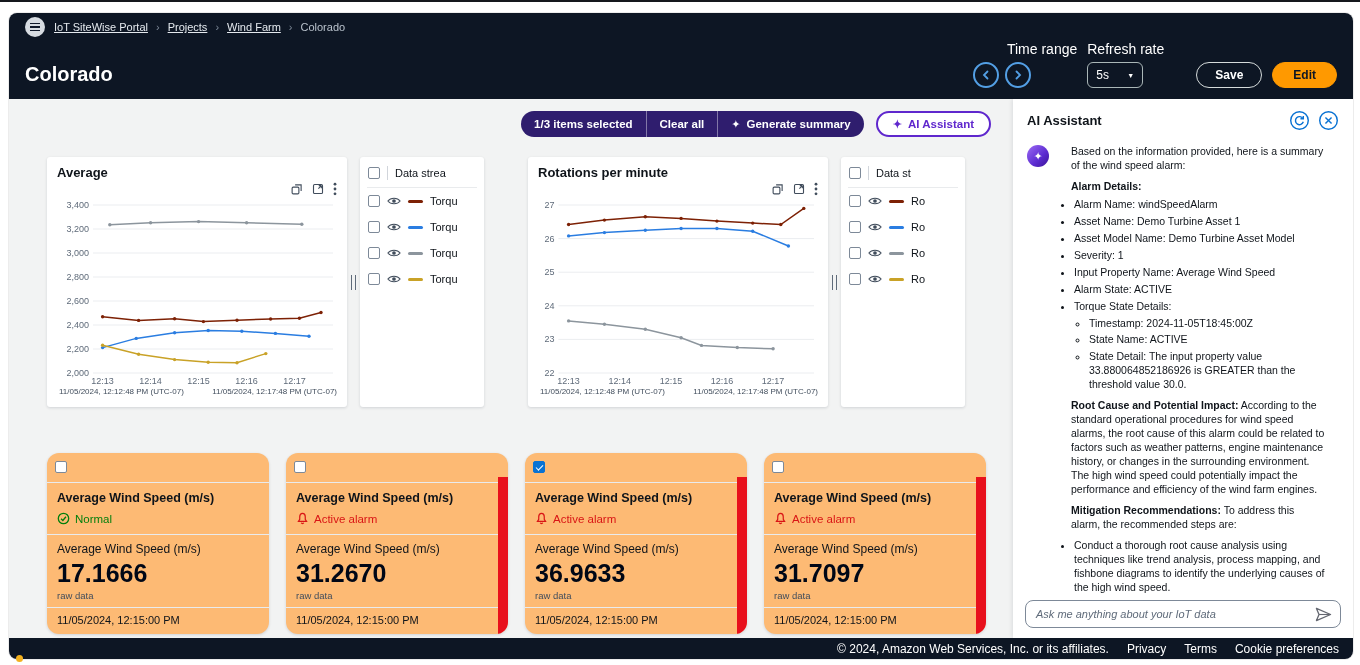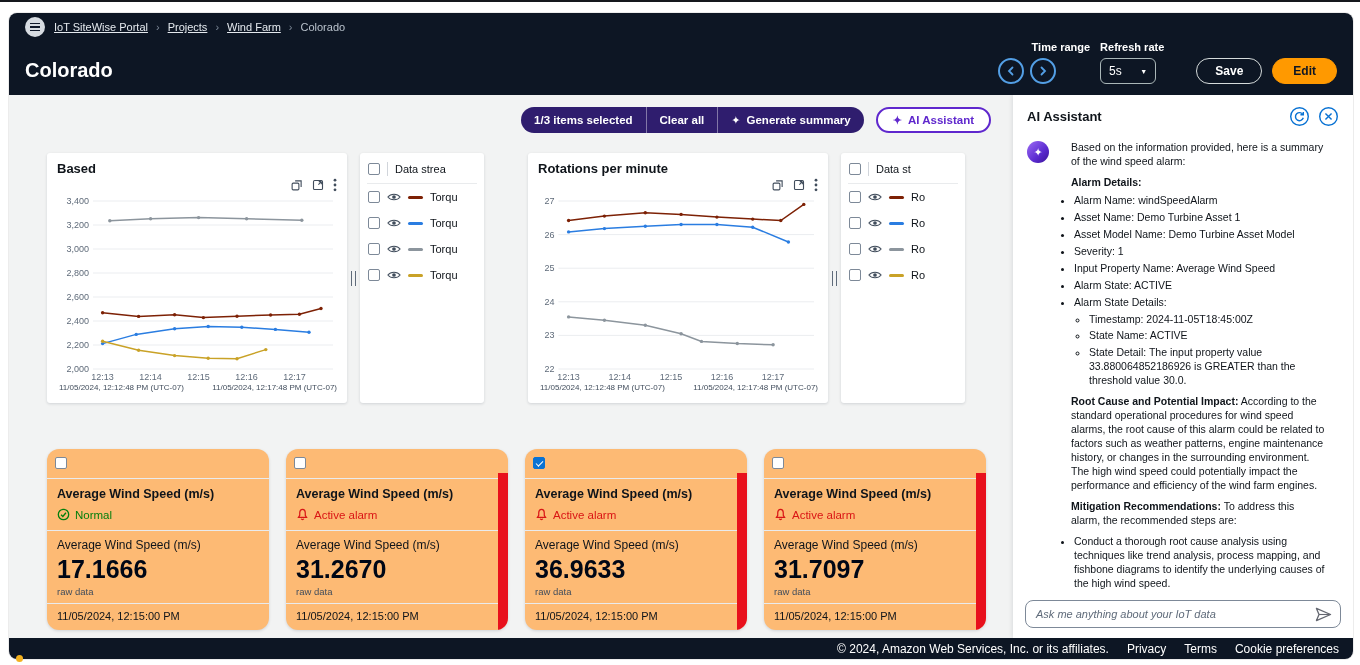--- a/index.html
+++ b/index.html
@@ -25,21 +25,21 @@
   .crumbs { display:flex; align-items:center; gap:8px; font-size:11px; }
   .crumb-link { color:#e4e9ee; text-decoration:underline; cursor:pointer; }
   .crumb-current { color:#b9c2cc; }
   .crumb-sep { color:#7d8998; font-size:11px; }
 
   .title-row { display:flex; justify-content:space-between; align-items:flex-end; padding:0 16px 11px; }
   .page-title { font-size:20px; font-weight:bold; color:#ffffff; margin-bottom:2px; }
 
   .controls { display:flex; align-items:flex-end; gap:10px; }
   .ctrl-col { display:flex; flex-direction:column; gap:5px; }
-  .ctrl-label { font-size:11px; font-weight:bold; color:#fff; }
+  .ctrl-label { font-size:14px; font-weight:normal; color:#fff; }
   .ctrl-label.indent { margin-left:34px; }
   .ctrl-row { display:flex; align-items:center; gap:6px; }
   .circle-btn { width:26px; height:26px; border-radius:50%; background:transparent;
     border:2px solid #539fe5; display:flex; align-items:center; justify-content:center; cursor:pointer; flex:none; }
   .tr-input { height:26px; width:186px; border:1px solid #aab7b8; border-radius:6px;
     display:flex; align-items:center; gap:7px; padding:0 9px; font-size:12px; color:#fff; background:transparent; cursor:pointer; }
   .select-box { height:26px; width:56px; border:1px solid #aab7b8; border-radius:6px;
     display:flex; align-items:center; justify-content:space-between; padding:0 8px; font-size:12px; color:#fff; cursor:pointer; }
   .caret { font-size:7px; color:#fff; }
   .btn { height:26px; border-radius:13px; font-size:12px; font-weight:bold; cursor:pointer; }
@@ -218,21 +218,21 @@
         <button class="assistant-btn">
           <span class="sparkle">✦</span>
           <span>AI Assistant</span>
         </button>
       </div>
 
       <div class="charts-row">
 
         <div class="chart-widget">
           <div class="chart-card">
-            <div class="chart-title">Based</div>
+            <div class="chart-title">Average</div>
             <div class="chart-actions">
               <span class="icon">
                 <svg width="12" height="12" viewBox="0 0 16 16" fill="none" stroke="#414d5c" stroke-width="1.5">
                     <rect x="1.5" y="5.5" width="9" height="9" rx="1.5"></rect>
                     <path d="M5.5 2.5 h8 v8"></path>
                   </svg>
               </span>
               <span class="icon">
                 <svg width="12" height="12" viewBox="0 0 16 16" fill="none" stroke="#414d5c" stroke-width="1.5">
                     <rect x="2" y="2" width="12" height="12" rx="1.5"></rect>
@@ -625,21 +625,21 @@
             <ul class="bullets">
                 <li>Alarm Name: windSpeedAlarm</li>
                 <li>Asset Name: Demo Turbine Asset 1</li>
                 <li>Asset Model Name: Demo Turbine Asset Model</li>
                 <li>Severity: 1</li>
                 <li>Input Property Name: Average Wind Speed</li>
                 <li>Alarm State: ACTIVE</li>
               </ul>
             <ul class="bullets cont">
               <li>
-                <span>Alarm State Details:</span>
+                <span>Torque State Details:</span>
                 <ul class="bullets hollow">
                     <li>Timestamp: 2024-11-05T18:45:00Z</li>
                     <li>State Name: ACTIVE</li>
                     <li>State Detail: The input property value 33.880064852186926 is GREATER than the threshold value 30.0.</li>
                   </ul>
               </li>
             </ul>
             <p><b>Root Cause and Potential Impact:</b><span> According to the standard operational procedures for wind speed alarms, the root cause of this alarm could be related to factors such as weather patterns, engine maintenance history, or changes in the surrounding environment. The high wind speed could potentially impact the performance and efficiency of the wind farm engines.</span></p>
             <p><b>Mitigation Recommendations:</b><span> To address this alarm, the recommended steps are:</span></p>
             <ul class="bullets">

